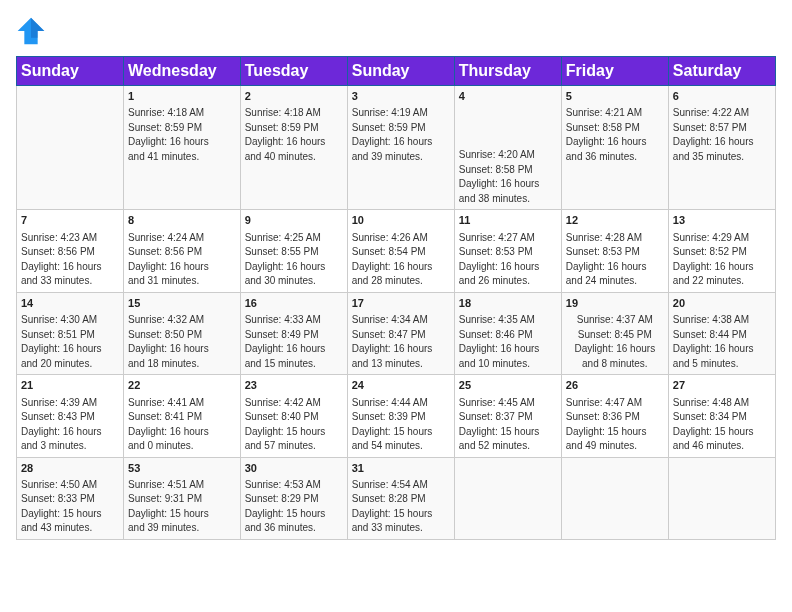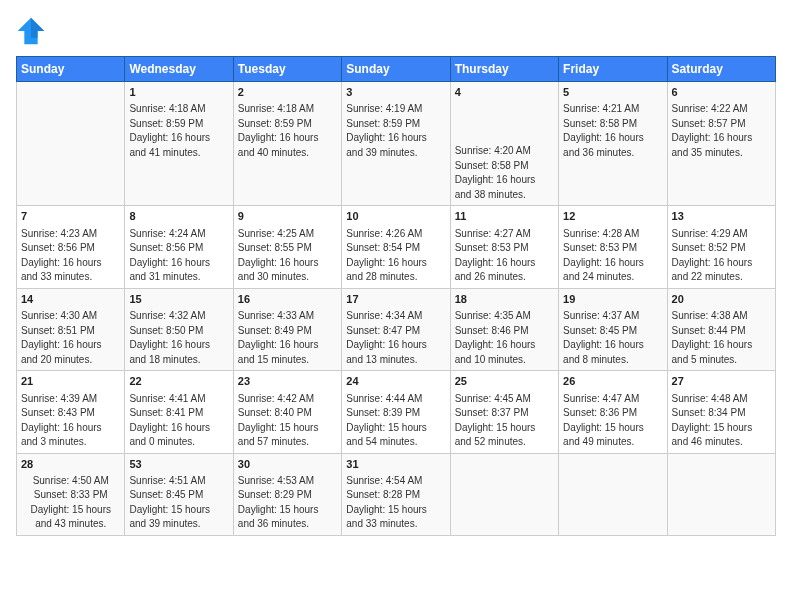--- a/index.html
+++ b/index.html
@@ -50,24 +50,24 @@
     .location {
       font-size: 14px;
       color: #333;
     }
     table {
       width: 100%;
       border-collapse: collapse;
       font-size: 10px;
     }
     thead tr th {
-      background: #3b82f6;
+      background: #6d28d9;
       color: #fff;
       padding: 5px 4px;
-      font-size: 12px;
+      font-size: 16px;
       font-weight: bold;
       text-align: left;
       border: 1px solid #1a5fa0;
     }
     tbody tr td {
       border: 1px solid #ccc;
       vertical-align: top;
       padding: 3px 4px;
       height: 80px;
       background: #fff;
@@ -255,21 +255,21 @@
           </td>
           <td>
             <span class="day-num">18</span>
             <div class="day-info" style="white-space: pre-line;">Sunrise: 4:35 AM
 Sunset: 8:46 PM
 Daylight: 16 hours
 and 10 minutes.</div>
           </td>
           <td>
             <span class="day-num">19</span>
-            <div class="day-info" style="white-space: pre-line;">Sunrise: 4:37 AM
+            <div class="day-info" style="white-space: pre-line; text-align: center;">Sunrise: 4:37 AM
 Sunset: 8:45 PM
 Daylight: 16 hours
 and 8 minutes.</div>
           </td>
           <td>
             <span class="day-num">20</span>
             <div class="day-info" style="white-space: pre-line;">Sunrise: 4:38 AM
 Sunset: 8:44 PM
 Daylight: 16 hours
 and 5 minutes.</div>
@@ -322,29 +322,29 @@
             <span class="day-num">27</span>
             <div class="day-info" style="white-space: pre-line;">Sunrise: 4:48 AM
 Sunset: 8:34 PM
 Daylight: 15 hours
 and 46 minutes.</div>
           </td>
         </tr>
         <tr>
           <td>
             <span class="day-num">28</span>
-            <div class="day-info" style="white-space: pre-line; text-align: center;">Sunrise: 4:50 AM
+            <div class="day-info" style="white-space: pre-line;">Sunrise: 4:50 AM
 Sunset: 8:33 PM
 Daylight: 15 hours
 and 43 minutes.</div>
           </td>
           <td>
             <span class="day-num">53</span>
             <div class="day-info" style="white-space: pre-line;">Sunrise: 4:51 AM
-Sunset: 8:45 PM
+Sunset: 9:31 PM
 Daylight: 15 hours
 and 39 minutes.</div>
           </td>
           <td>
             <span class="day-num">30</span>
             <div class="day-info" style="white-space: pre-line;">Sunrise: 4:53 AM
 Sunset: 8:29 PM
 Daylight: 15 hours
 and 36 minutes.</div>
           </td>

